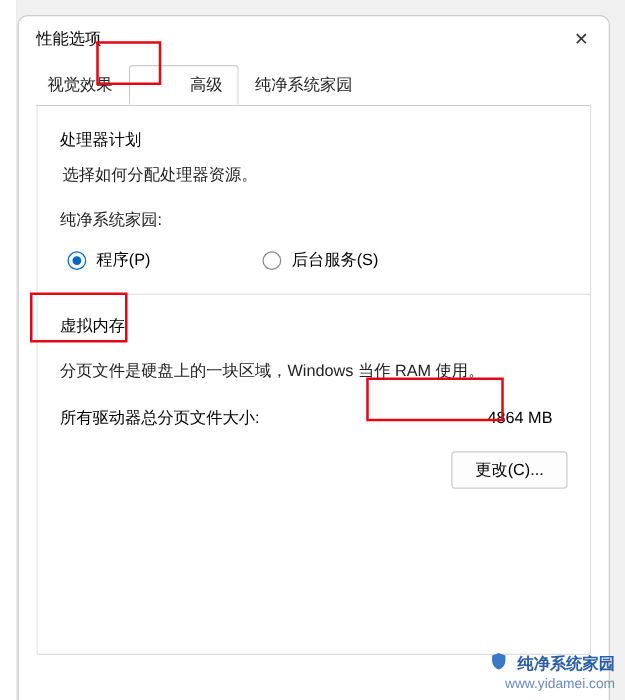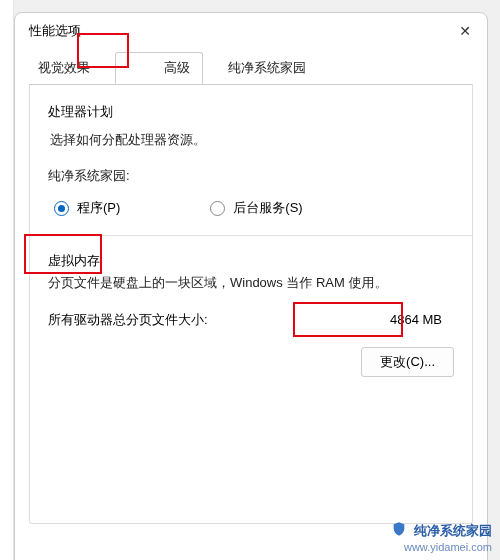--- a/index.html
+++ b/index.html
@@ -39,21 +39,21 @@
       display: flex;
       align-items: center;
       justify-content: center;
       cursor: pointer;
       font-size: 14px;
       color: #333;
     }
     .tabs {
       display: flex;
       padding: 0 10px;
-      gap: 12px;
+      gap: 0;
       border-bottom: 1px solid transparent;
       margin-top: 4px;
     }
     .tab {
       padding: 6px 12px;
       font-size: 13px;
       color: #222;
       cursor: pointer;
       border: 1px solid transparent;
       position: relative;
@@ -124,21 +124,21 @@
       border-radius: 50%;
     }
     .divider {
       height: 1px;
       background: #e0e0e0;
       margin: 18px -18px 16px -18px;
     }
     .vm-title {
       font-size: 13px;
       color: #000;
-      margin-bottom: 4px;
+      margin-bottom: 18px;
     }
     .vm-desc {
       font-size: 13px;
       color: #222;
       margin-bottom: 18px;
     }
     .vm-row {
       display: flex;
       justify-content: space-between;
       align-items: center;

